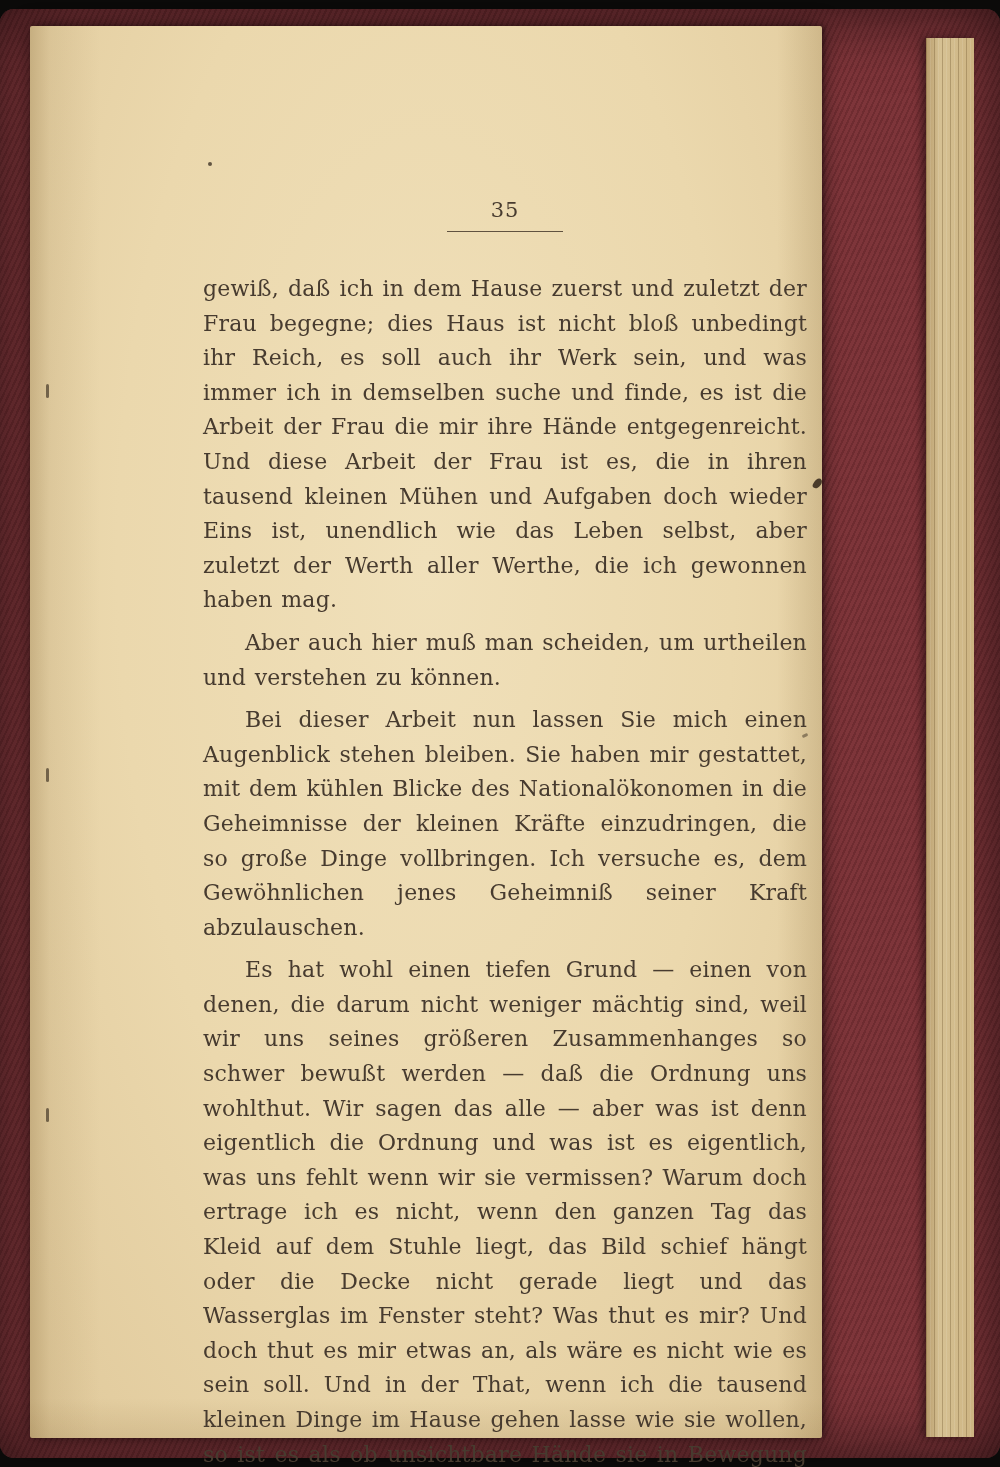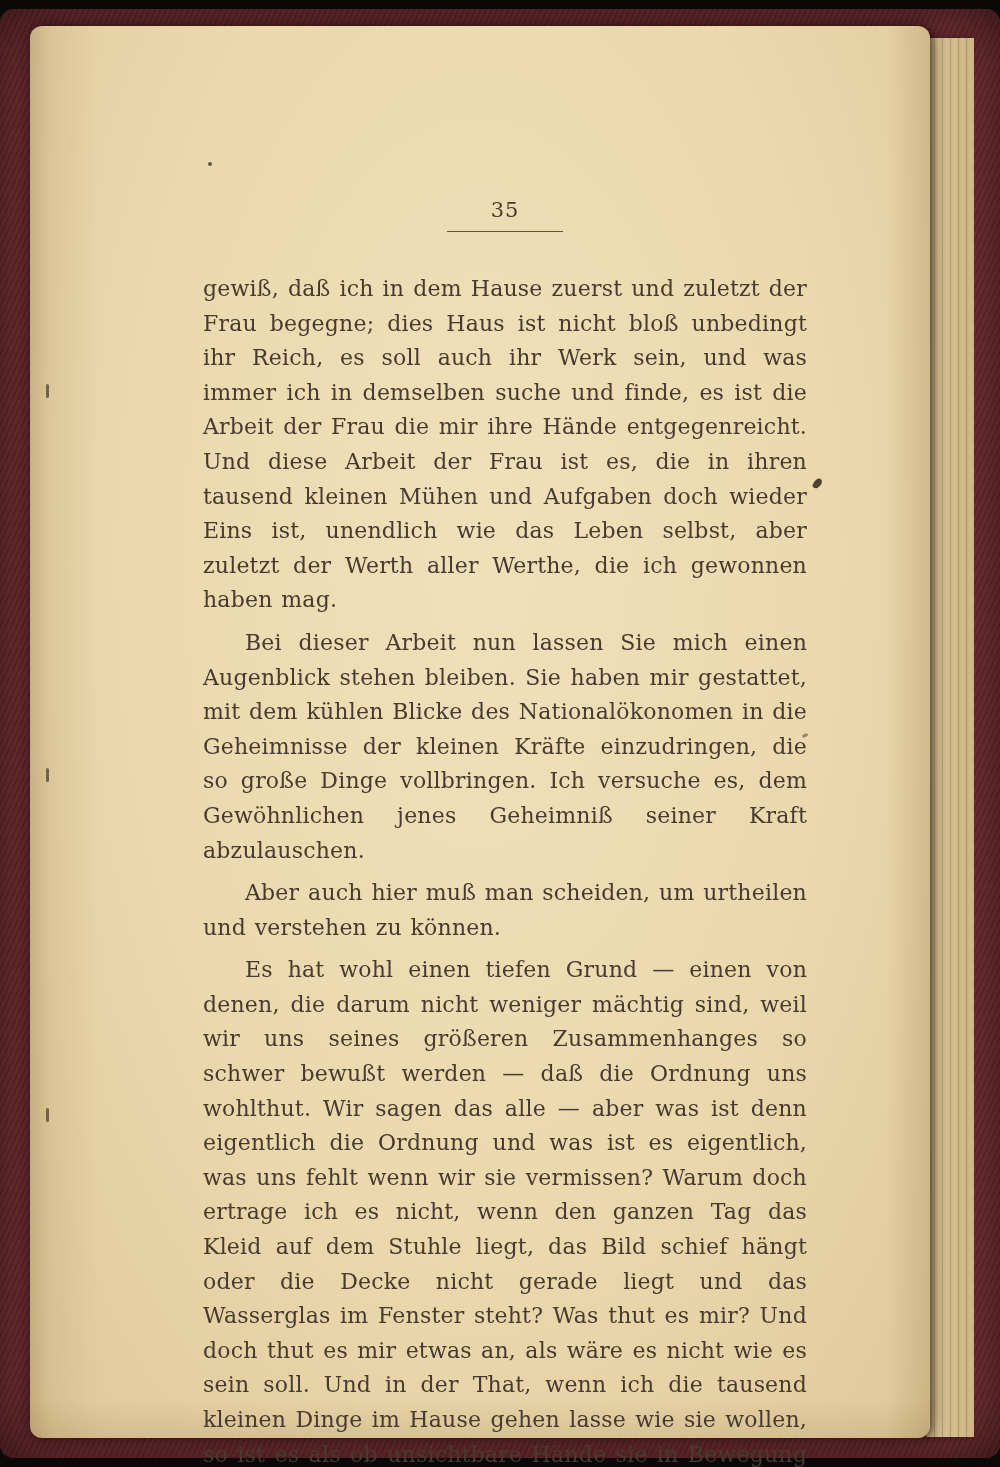--- a/index.html
+++ b/index.html
@@ -28,28 +28,28 @@
     position:absolute;right:26px;top:38px;bottom:30px;width:48px;
     background:
       repeating-linear-gradient(90deg,
         rgba(110,85,45,0.35) 0 1px, rgba(0,0,0,0) 1px 4px,
         rgba(255,255,255,0.10) 4px 5px, rgba(0,0,0,0) 5px 8px),
       linear-gradient(90deg,#b89c6c 0,var(--edge) 30%,#cdb482 100%);
     box-shadow: -4px 0 8px rgba(0,0,0,0.45);
   }
   
   .paper{
-    position:absolute;left:30px;top:26px;width:900px;height:1412px;
+    position:absolute;left:30px;top:26px;width:792px;height:1412px;
     background:
       linear-gradient(90deg, rgba(120,90,40,0.28) 0, rgba(120,90,40,0.10) 20px, rgba(0,0,0,0) 70px),
       linear-gradient(270deg, rgba(120,90,40,0.20) 0, rgba(0,0,0,0) 45px),
       linear-gradient(0deg, rgba(120,90,40,0.14) 0, rgba(0,0,0,0) 40px),
       radial-gradient(ellipse at 50% 38%, #f0e0ba 0%, var(--paper) 55%, #e0c99b 100%);
     box-shadow: 0 0 20px rgba(0,0,0,0.55), 2px 0 4px rgba(0,0,0,0.35);
-    border-radius:12px;
+    border-radius:2px;
   }
   .text-block{
     position:absolute;left:165px;top:172px;width:620px;
     color:var(--ink);
   }
   .page-number{
     width:116px;margin:0 auto 40px auto;text-align:center;
     font-size:21px;letter-spacing:1px;
     padding-bottom:9px;
     border-bottom:1.5px solid rgba(70,58,44,0.85);
@@ -84,18 +84,18 @@
   <div class="artifact smudge"></div>
   <div class="artifact tick" style="top:358px;"></div>
   <div class="artifact tick" style="top:742px;"></div>
   <div class="artifact tick" style="top:1082px;"></div>
 
   <div class="text-block">
     <div class="page-number">35</div>
 
     <div class="body-text">
       <p class="no-indent">gewiß, daß ich in dem Hause zuerst und zuletzt der Frau begegne; dies Haus ist nicht bloß unbedingt ihr Reich, es soll auch ihr Werk sein, und was immer ich in demselben suche und finde, es ist die Arbeit der Frau die mir ihre Hände entgegenreicht. Und diese Arbeit der Frau ist es, die in ihren tausend kleinen Mühen und Aufgaben doch wieder Eins ist, unendlich wie das Leben selbst, aber zuletzt der Werth aller Werthe, die ich gewonnen haben mag.</p>
+      <p>Aber auch hier muß man scheiden, um urtheilen und verstehen zu können.</p>
       <p>Bei dieser Arbeit nun lassen Sie mich einen Augenblick stehen bleiben. Sie haben mir gestattet, mit dem kühlen Blicke des Nationalökonomen in die Geheimnisse der kleinen Kräfte einzudringen, die so große Dinge vollbringen. Ich versuche es, dem Gewöhnlichen jenes Geheimniß seiner Kraft abzulauschen.</p>
-      <p>Aber auch hier muß man scheiden, um urtheilen und verstehen zu können.</p>
       <p class="force-justify">Es hat wohl einen tiefen Grund — einen von denen, die darum nicht weniger mächtig sind, weil wir uns seines größeren Zusammenhanges so schwer bewußt werden — daß die Ordnung uns wohlthut. Wir sagen das alle — aber was ist denn eigentlich die Ordnung und was ist es eigentlich, was uns fehlt wenn wir sie vermissen? Warum doch ertrage ich es nicht, wenn den ganzen Tag das Kleid auf dem Stuhle liegt, das Bild schief hängt oder die Decke nicht gerade liegt und das Wasserglas im Fenster steht? Was thut es mir? Und doch thut es mir etwas an, als wäre es nicht wie es sein soll. Und in der That, wenn ich die tausend kleinen Dinge im Hause gehen lasse wie sie wollen, so ist es als ob unsichtbare Hände sie in Bewegung setzten und</p>
     </div>
   </div>
 </div>
 
 </body></html>

